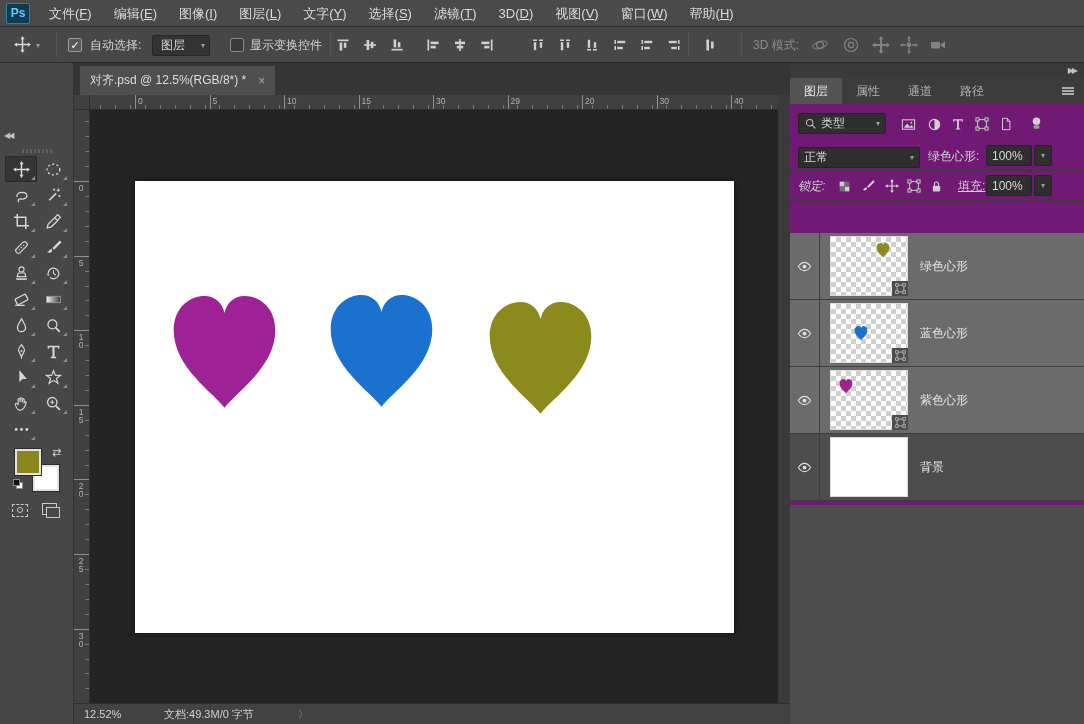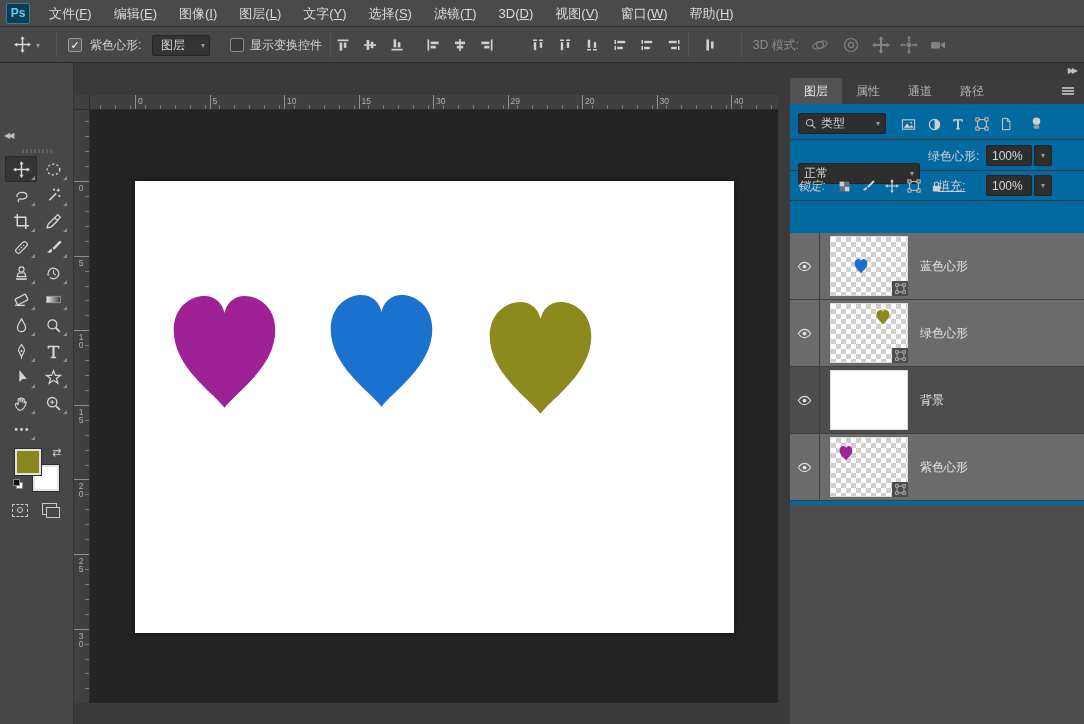--- a/index.html
+++ b/index.html
@@ -62,21 +62,21 @@
   #statusbar span{position:absolute;top:0;line-height:21px;}
 
   
   #dock{left:790px;top:63px;width:294px;height:661px;background:#474747;}
   #dock-head{left:0;top:0;width:294px;height:15px;background:#3a3a3a;}
   #dock-expand{right:8px;top:3px;font-size:8px;color:#c0c0c0;letter-spacing:-2px;position:absolute;}
   #ptabs{left:0;top:15px;width:294px;height:26px;background:#3c3c3c;display:flex;align-items:flex-end;}
   .ptab{height:26px;line-height:26px;padding:0 14px;color:#b3b3b3;font-size:12px;}
   .ptab.active{background:#535353;color:#e8e8e8;border-radius:2px 2px 0 0;}
   #pmenu{position:absolute;right:8px;top:20px;}
-  #pbody{left:0;top:41px;width:294px;height:593px;background:#0369a1;}
+  #pbody{left:0;top:41px;width:294px;height:593px;background:#701a75;}
   .prow{position:absolute;left:0;width:294px;border-bottom:1px solid #3a3a3a;}
   .fld{position:absolute;height:21px;background:#2e2e2e;border:1px solid #242424;border-radius:2px;color:#d8d8d8;display:flex;align-items:center;padding:0 5px;}
   .fld .caret{margin-left:auto;color:#9a9a9a;font-size:8px;padding-left:5px;}
   .picon{position:absolute;width:20px;height:20px;display:flex;align-items:center;justify-content:center;}
   .plabel{position:absolute;color:#cfcfcf;line-height:26px;}
   
   #layerlist{left:0;top:129px;width:294px;}
   .lrow{position:relative;width:294px;height:67px;background:#4d4d4d;border-bottom:1px solid #3f3f3f;display:flex;align-items:center;}
   .lrow.sel{background:#6b6b6b;}
   .eyecell{width:30px;height:67px;border-right:1px solid #3e3e3e;display:flex;align-items:center;justify-content:center;flex:0 0 30px;}
@@ -335,21 +335,21 @@
 
   <div class="abs" id="optionsbar">
     <span class="abs" style="left:14px;top:9px;">
         <svg class="ico" width="17" height="17">
           <use href="#i-move"></use>
         </svg>
       </span>
     <span class="abs" style="left:36px;top:14px;color:#9a9a9a;font-size:8px;">▾</span>
     <span class="vsep" style="left:56px;"></span>
     <span class="chk" style="left:68px;">✓</span>
-    <span class="opt-label" style="left:90px;">紫色心形:</span>
+    <span class="opt-label" style="left:90px;">自动选择:</span>
     <div class="dd" style="left:152px;width:58px;">
       <span>图层</span>
       <span class="caret">▾</span>
     </div>
     <span class="chk" style="left:230px;background:#3a3a3a;border-color:#8a8a8a;"></span>
     <span class="opt-label" style="left:250px;">显示变换控件</span>
     <span class="vsep" style="left:330px;"></span>
     <div id="align-icons">
         <span class="opt-ico " style="left: 333px;">
           <svg class="ico" width="14" height="14">
@@ -569,20 +569,26 @@
       </div>
     </div>
     <div class="abs" id="qm-ico">
         <i></i>
       </div>
     <div class="abs" id="sm-ico">
         <i></i>
       </div>
   </div>
 
+  <div class="abs" id="tabwell">
+    <div class="abs" id="doctab">
+      <span>对齐.psd @ 12.5%(RGB/8*) *</span>
+      <span class="close">×</span>
+    </div>
+  </div>
 
   <div class="abs" id="ruler-corner"></div>
   <div class="abs" id="hruler">
       <i class="hmin abs" style="left: 10.2px;"></i>
       <i class="hmin abs" style="left: 25.1px;"></i>
       <i class="hmin abs" style="left: 40px;"></i>
       <i class="hmin abs" style="left: 54.9px;"></i>
       <i class="hmin abs" style="left: 69.8px;"></i>
       <i class="hmin abs" style="left: 84.7px;"></i>
       <i class="hmin abs" style="left: 99.6px;"></i>
@@ -703,20 +709,25 @@
   <div class="abs" id="pasteboard">
     <div class="abs" id="docpage">
       <svg id="hearts-svg" width="599" height="452">
           <use href="#sym-heart" x="19" y="106" width="141" height="127" fill="#9e2196"></use>
           <use href="#sym-heart" x="176" y="105" width="141" height="127" fill="#1b72ce"></use>
           <use href="#sym-heart" x="335" y="112" width="141" height="127" fill="#8c891d"></use>
         </svg>
     </div>
   </div>
 
+  <div class="abs" id="statusbar">
+    <span style="left:10px;">12.52%</span>
+    <span style="left:90px;">文档:49.3M/0 字节</span>
+    <span style="left:224px;color:#9a9a9a;">〉</span>
+  </div>
 
   <div class="abs" id="dock">
     <div class="abs" id="dock-head">
       <span id="dock-expand">▶▶</span>
     </div>
     <div class="abs" id="ptabs">
         <div class="ptab active">图层</div>
         <div class="ptab">属性</div>
         <div class="ptab">通道</div>
         <div class="ptab">路径</div>
@@ -763,21 +774,21 @@
             </svg>
           </span>
         <span class="picon" style="left:236px;top:5px;">
             <svg class="ico" width="15" height="16">
               <use href="#p-ball"></use>
             </svg>
           </span>
       </div>
 
       <div class="prow" style="top:36px;height:31px;">
-        <div class="fld" style="left:8px;top:23px;width:122px;">
+        <div class="fld" style="left:8px;top:7px;width:122px;">
           <span>正常</span>
           <span class="caret">▾</span>
         </div>
         <span class="plabel" style="left:138px;top:3px;">绿色心形:</span>
         <div class="fld" style="left:196px;top:5px;width:46px;">
           <span>100%</span>
         </div>
         <div class="fld" style="left:244px;top:5px;width:18px;justify-content:center;">
           <span style="color:#9a9a9a;font-size:8px;">▾</span>
         </div>
@@ -803,30 +814,48 @@
         <span class="picon" style="left:114px;top:5px;">
             <svg class="ico" width="14" height="14">
               <use href="#p-frame"></use>
             </svg>
           </span>
         <span class="picon" style="left:136px;top:5px;">
             <svg class="ico" width="13" height="13">
               <use href="#p-lock"></use>
             </svg>
           </span>
-        <span class="plabel" style="left:148px;top:2px;text-decoration:underline;">填充:</span>
+        <span class="plabel" style="left:168px;top:2px;text-decoration:underline;">填充:</span>
         <div class="fld" style="left:196px;top:4px;width:46px;">
           <span>100%</span>
         </div>
         <div class="fld" style="left:244px;top:4px;width:18px;justify-content:center;">
           <span style="color:#9a9a9a;font-size:8px;">▾</span>
         </div>
       </div>
 
       <div class="abs" id="layerlist">
+          <div class="lrow sel">
+            <div class="eyecell">
+              <svg class="ico" width="15" height="15">
+                <use href="#p-eye"></use>
+              </svg>
+            </div>
+            <div class="thumb">
+              <svg width="18" height="16" viewBox="0 0 100 100" style="position: absolute; left: 56%; top: 8%;">
+                <use href="#sym-heart" fill="#8c891d"></use>
+              </svg>
+              <div class="vbadge">
+                <svg class="ico" width="11" height="11">
+                  <use href="#p-frame"></use>
+                </svg>
+              </div>
+            </div>
+            <div class="lname">绿色心形</div>
+          </div>
           <div class="lrow sel">
             <div class="eyecell">
               <svg class="ico" width="15" height="15">
                 <use href="#p-eye"></use>
               </svg>
             </div>
             <div class="thumb">
               <svg width="18" height="16" viewBox="0 0 100 100" style="position: absolute; left: 28%; top: 36%;">
                 <use href="#sym-heart" fill="#1b72ce"></use>
               </svg>
@@ -838,56 +867,38 @@
             </div>
             <div class="lname">蓝色心形</div>
           </div>
           <div class="lrow sel">
             <div class="eyecell">
               <svg class="ico" width="15" height="15">
                 <use href="#p-eye"></use>
               </svg>
             </div>
             <div class="thumb">
-              <svg width="18" height="16" viewBox="0 0 100 100" style="position: absolute; left: 56%; top: 8%;">
-                <use href="#sym-heart" fill="#8c891d"></use>
-              </svg>
-              <div class="vbadge">
-                <svg class="ico" width="11" height="11">
-                  <use href="#p-frame"></use>
-                </svg>
-              </div>
-            </div>
-            <div class="lname">绿色心形</div>
-          </div>
-          <div class="lrow">
-            <div class="eyecell">
-              <svg class="ico" width="15" height="15">
-                <use href="#p-eye"></use>
-              </svg>
-            </div>
-            <div class="thumb blank"></div>
-            <div class="lname">背景</div>
-          </div>
-          <div class="lrow sel">
-            <div class="eyecell">
-              <svg class="ico" width="15" height="15">
-                <use href="#p-eye"></use>
-              </svg>
-            </div>
-            <div class="thumb">
               <svg width="18" height="16" viewBox="0 0 100 100" style="position: absolute; left: 8%; top: 12%;">
                 <use href="#sym-heart" fill="#9e2196"></use>
               </svg>
               <div class="vbadge">
                 <svg class="ico" width="11" height="11">
                   <use href="#p-frame"></use>
                 </svg>
               </div>
             </div>
             <div class="lname">紫色心形</div>
           </div>
+          <div class="lrow">
+            <div class="eyecell">
+              <svg class="ico" width="15" height="15">
+                <use href="#p-eye"></use>
+              </svg>
+            </div>
+            <div class="thumb blank"></div>
+            <div class="lname">背景</div>
+          </div>
         </div>
       <div class="abs" id="lp-empty"></div>
 
     </div>
   </div>
 </div>
 
 </body></html>

